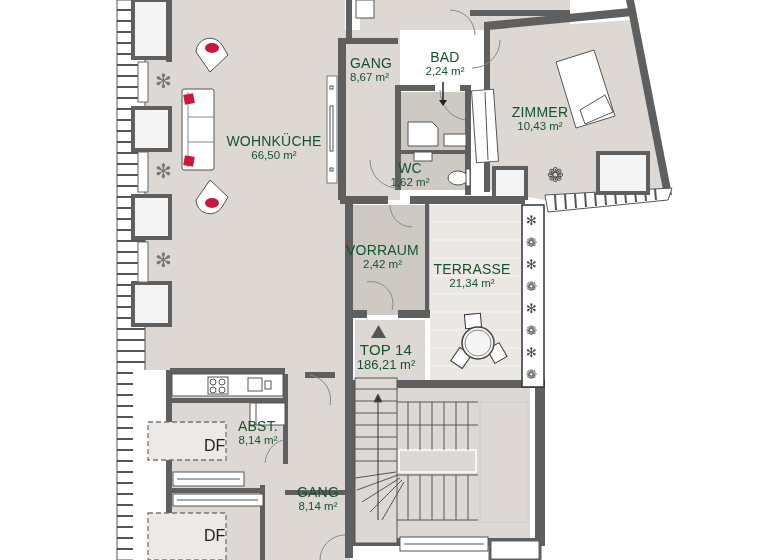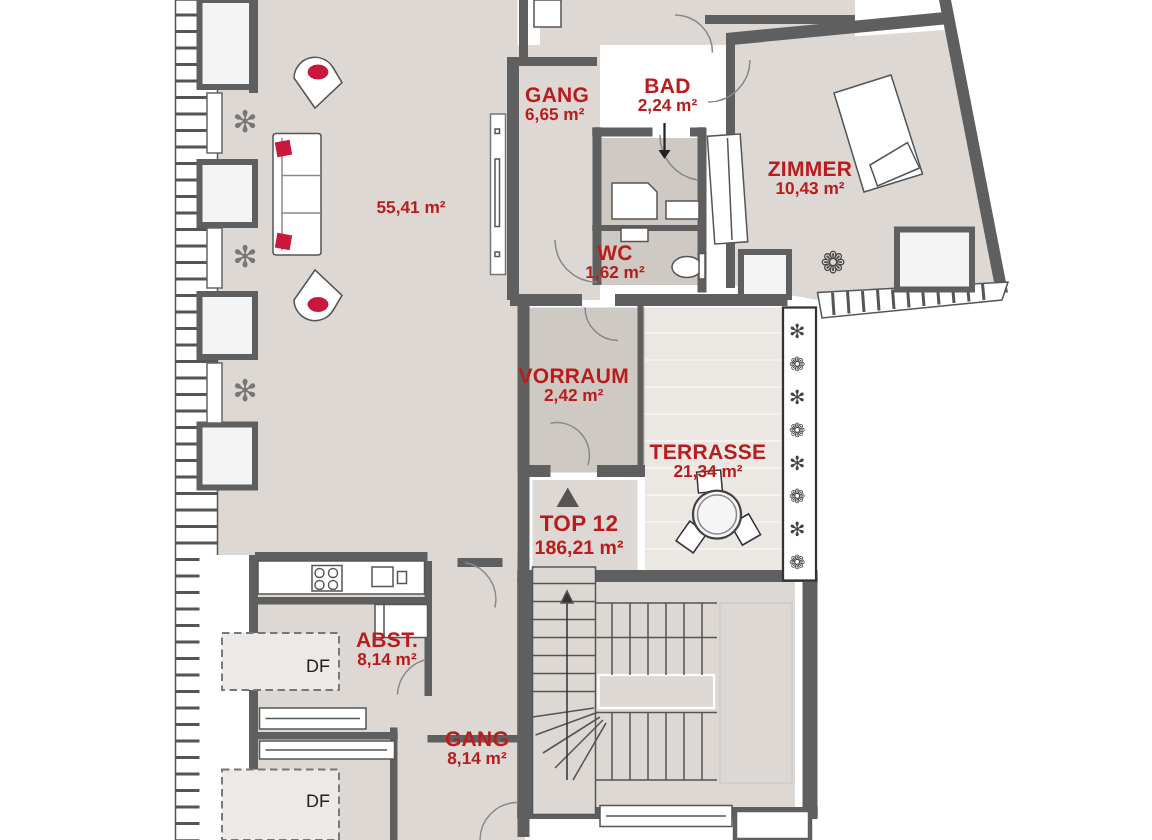--- a/index.html
+++ b/index.html
@@ -1,23 +1,23 @@
 <!DOCTYPE html>
 <html><head>
 <meta charset="utf-8">
 <style>
   html,body{margin:0;padding:0;background:#ffffff;}
   body{width:768px;height:560px;overflow:hidden;position:relative;font-family:"Liberation Sans",sans-serif;}
   .plan{position:absolute;left:0;top:0;width:768px;height:560px;}
-  .lbl{position:absolute;text-align:center;color:#b91c1c;font-family:"Liberation Sans",sans-serif;line-height:1.15;font-weight:bold;}
+  .lbl{position:absolute;text-align:center;color:#14532d;font-family:"Liberation Sans",sans-serif;line-height:1.15;}
   .lbl .n{font-size:14px;letter-spacing:0.2px;}
   .lbl .a{font-size:11.5px;}
   .lbl.big .n{font-size:15px;}
   .lbl.big .a{font-size:13px;}
-  .df{position:absolute;font-size:12px;color:#222;font-family:"Liberation Sans",sans-serif;}
+  .df{position:absolute;font-size:16px;color:#222;font-family:"Liberation Sans",sans-serif;}
 </style>
 </head>
 <body>
 
 <svg class="plan" viewBox="0 0 768 560" xmlns="http://www.w3.org/2000/svg">
 
   <g>
     <rect x="145" y="0" width="200" height="370" fill="#ddd8d3"></rect>
     <rect x="170" y="370" width="180" height="190" fill="#ddd8d3"></rect>
     <rect x="345" y="30" width="55" height="170" fill="#ddd8d3"></rect>
@@ -319,53 +319,54 @@
     <line x1="177" y1="500" x2="258" y2="500" stroke="#555"></line>
     <rect x="400" y="537" width="88" height="14" fill="#fff" stroke="#555"></rect>
     <line x1="404" y1="544" x2="484" y2="544" stroke="#555"></line>
   </g>
 
   <rect x="356" y="0" width="18" height="18" fill="#fff" stroke="#555"></rect>
   <rect x="490" y="540" width="50" height="20" fill="#fff" stroke="#5f5f5f" stroke-width="3"></rect>
 </svg>
 
 <div class="lbl" style="left:214px;top:133px;width:120px;">
-  <div class="a">55,41 m²</div>
+  <div class="n">WOHNKÜCHE</div>
+  <div class="a">66,50 m²</div>
 </div>
 <div class="lbl" style="left:350px;top:55px;width:60px;text-align:left;">
   <div class="n">GANG</div>
-  <div class="a">6,65 m²</div>
+  <div class="a">8,67 m²</div>
 </div>
 <div class="lbl" style="left:415px;top:49px;width:60px;">
   <div class="n">BAD</div>
   <div class="a">2,24 m²</div>
 </div>
 <div class="lbl" style="left:385px;top:160px;width:50px;">
   <div class="n">WC</div>
   <div class="a">1,62 m²</div>
 </div>
 <div class="lbl" style="left:500px;top:104px;width:80px;">
   <div class="n">ZIMMER</div>
   <div class="a">10,43 m²</div>
 </div>
 <div class="lbl" style="left:340px;top:242px;width:85px;">
   <div class="n">VORRAUM</div>
   <div class="a">2,42 m²</div>
 </div>
-<div class="lbl" style="left:430px;top:261px;width:84px;margin-top:32px;">
+<div class="lbl" style="left:430px;top:261px;width:84px;">
   <div class="n">TERRASSE</div>
   <div class="a">21,34 m²</div>
 </div>
 <div class="lbl" style="left:228px;top:418px;width:60px;text-align:center;">
   <div class="n">ABST.</div>
   <div class="a">8,14 m²</div>
 </div>
 <div class="lbl" style="left:288px;top:484px;width:60px;">
   <div class="n">GANG</div>
   <div class="a">8,14 m²</div>
 </div>
 <div class="lbl big" style="left:346px;top:341px;width:80px;">
-  <div class="n">TOP 12</div>
+  <div class="n">TOP 14</div>
   <div class="a">186,21 m²</div>
 </div>
 
 <div class="df" style="left:204px;top:437px;">DF</div>
 <div class="df" style="left:204px;top:527px;">DF</div>
 
 </body></html>

